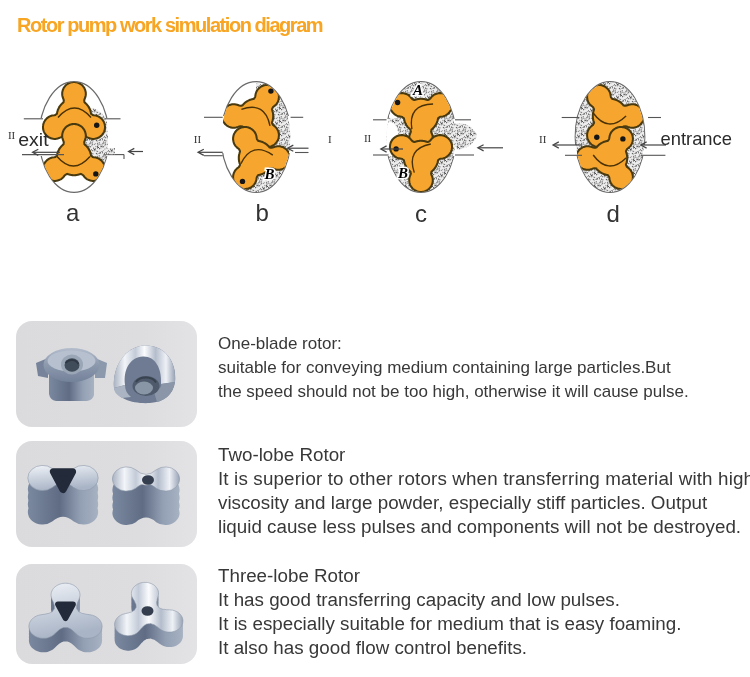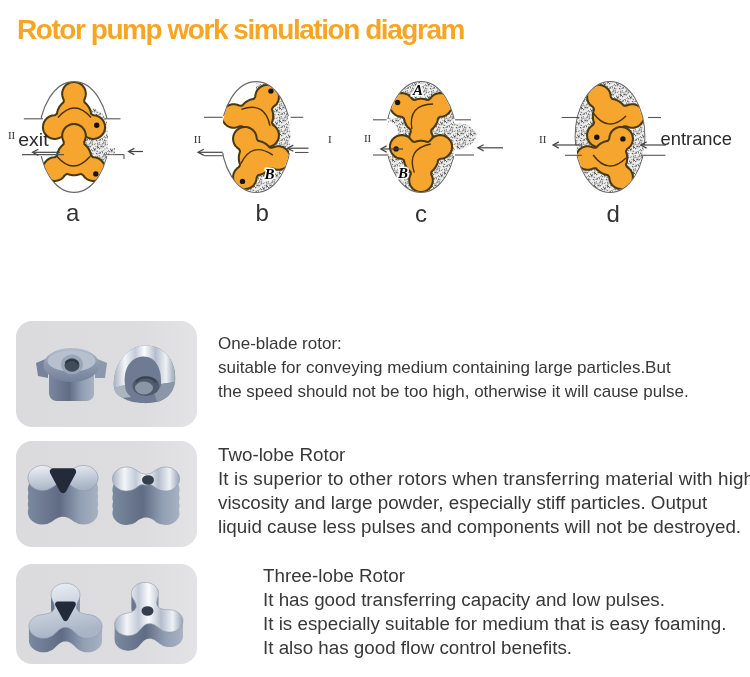--- a/index.html
+++ b/index.html
@@ -1,19 +1,19 @@
 <!DOCTYPE html>
 <html><head><meta charset="utf-8">
 <style>
 html,body{margin:0;padding:0;background:#ffffff;}
 body{width:750px;height:677px;position:relative;overflow:hidden;font-family:"Liberation Sans",sans-serif;}
 .box{position:absolute;left:16px;width:181px;background:linear-gradient(90deg,#dbdbdd 0%,#dddde0 70%,#e3e3e6 100%);border-radius:16px;}
 </style></head>
 <body>
-<div style="position:absolute;left:17px;top:14px;font-size:28px;font-weight:bold;color:#F7A522;letter-spacing:-1.45px;">Rotor pump work simulation diagram</div>
+<div style="position:absolute;left:17px;top:14px;font-size:20px;font-weight:bold;color:#F7A522;letter-spacing:-1.45px;">Rotor pump work simulation diagram</div>
 <svg width="750" height="240" viewBox="0 0 750 240" style="position:absolute;left:0;top:60px;">
 <defs>
 <path id="rotor" d="M23.2,-0.0 L21.9,-0.4 L19.7,-0.7 L18.7,-1.0 L18.4,-1.3 L18.0,-1.6 L17.6,-1.8 L17.2,-2.1 L17.0,-2.4 L17.0,-2.7 L16.9,-3.0 L16.9,-3.3 L16.8,-3.6 L16.8,-3.9 L16.7,-4.2 L16.6,-4.5 L16.5,-4.7 L16.4,-5.0 L16.4,-5.3 L16.3,-5.6 L16.2,-5.9 L16.1,-6.2 L15.9,-6.4 L15.8,-6.7 L15.7,-7.0 L15.6,-7.3 L15.5,-7.5 L15.3,-7.8 L15.2,-8.1 L15.0,-8.3 L14.9,-8.6 L14.7,-8.9 L14.6,-9.1 L14.4,-9.4 L14.3,-9.6 L14.1,-9.9 L13.9,-10.1 L13.7,-10.4 L13.6,-10.6 L13.4,-10.8 L13.2,-11.1 L13.0,-11.3 L12.8,-11.5 L12.6,-11.7 L12.4,-11.9 L12.2,-12.2 L11.9,-12.4 L11.7,-12.6 L11.5,-12.8 L11.3,-13.0 L11.1,-13.2 L10.8,-13.4 L10.6,-13.6 L10.4,-13.9 L10.4,-14.3 L10.4,-14.8 L10.3,-15.3 L10.2,-15.7 L10.5,-16.7 L11.3,-18.8 L11.6,-20.1 L11.8,-21.2 L11.8,-22.2 L11.8,-23.1 L11.7,-23.9 L11.5,-24.7 L11.3,-25.5 L11.1,-26.2 L10.8,-26.8 L10.6,-27.5 L10.2,-28.1 L9.9,-28.7 L9.5,-29.2 L9.1,-29.7 L8.7,-30.2 L8.2,-30.7 L7.8,-31.1 L7.3,-31.5 L6.8,-31.9 L6.3,-32.2 L5.7,-32.5 L5.2,-32.8 L4.6,-33.0 L4.1,-33.3 L3.5,-33.5 L2.9,-33.6 L2.4,-33.8 L1.8,-33.9 L1.2,-33.9 L0.6,-34.0 L0.0,-34.0 L-0.6,-34.0 L-1.2,-33.9 L-1.8,-33.9 L-2.4,-33.8 L-2.9,-33.6 L-3.5,-33.5 L-4.1,-33.3 L-4.6,-33.0 L-5.2,-32.8 L-5.7,-32.5 L-6.3,-32.2 L-6.8,-31.9 L-7.3,-31.5 L-7.8,-31.1 L-8.2,-30.7 L-8.7,-30.2 L-9.1,-29.7 L-9.5,-29.2 L-9.9,-28.7 L-10.2,-28.1 L-10.6,-27.5 L-10.8,-26.8 L-11.1,-26.2 L-11.3,-25.5 L-11.5,-24.7 L-11.7,-23.9 L-11.8,-23.1 L-11.8,-22.2 L-11.8,-21.2 L-11.6,-20.1 L-11.3,-18.8 L-10.5,-16.7 L-10.2,-15.7 L-10.3,-15.3 L-10.4,-14.8 L-10.4,-14.3 L-10.4,-13.9 L-10.6,-13.6 L-10.8,-13.4 L-11.1,-13.2 L-11.3,-13.0 L-11.5,-12.8 L-11.7,-12.6 L-11.9,-12.4 L-12.2,-12.2 L-12.4,-11.9 L-12.6,-11.7 L-12.8,-11.5 L-13.0,-11.3 L-13.2,-11.1 L-13.4,-10.8 L-13.6,-10.6 L-13.7,-10.4 L-13.9,-10.1 L-14.1,-9.9 L-14.3,-9.6 L-14.4,-9.4 L-14.6,-9.1 L-14.7,-8.9 L-14.9,-8.6 L-15.0,-8.3 L-15.2,-8.1 L-15.3,-7.8 L-15.5,-7.5 L-15.6,-7.3 L-15.7,-7.0 L-15.8,-6.7 L-15.9,-6.4 L-16.1,-6.2 L-16.2,-5.9 L-16.3,-5.6 L-16.4,-5.3 L-16.4,-5.0 L-16.5,-4.7 L-16.6,-4.5 L-16.7,-4.2 L-16.8,-3.9 L-16.8,-3.6 L-16.9,-3.3 L-16.9,-3.0 L-17.0,-2.7 L-17.0,-2.4 L-17.2,-2.1 L-17.6,-1.8 L-18.0,-1.6 L-18.4,-1.3 L-18.7,-1.0 L-19.7,-0.7 L-21.9,-0.4 L-23.2,-0.0 L-24.3,0.4 L-25.1,0.9 L-25.9,1.4 L-26.6,1.9 L-27.2,2.4 L-27.7,2.9 L-28.2,3.5 L-28.7,4.0 L-29.1,4.6 L-29.4,5.2 L-29.8,5.8 L-30.0,6.4 L-30.3,7.0 L-30.5,7.6 L-30.7,8.2 L-30.8,8.8 L-30.9,9.5 L-31.0,10.1 L-31.0,10.7 L-31.0,11.3 L-31.0,11.9 L-30.9,12.5 L-30.9,13.1 L-30.7,13.7 L-30.6,14.3 L-30.4,14.8 L-30.2,15.4 L-30.0,15.9 L-29.7,16.5 L-29.4,17.0 L-29.1,17.5 L-28.8,18.0 L-28.4,18.5 L-28.1,18.9 L-27.7,19.4 L-27.2,19.8 L-26.8,20.2 L-26.3,20.5 L-25.8,20.9 L-25.3,21.2 L-24.8,21.5 L-24.2,21.8 L-23.6,22.0 L-23.1,22.3 L-22.5,22.5 L-21.8,22.6 L-21.2,22.7 L-20.6,22.8 L-19.9,22.9 L-19.2,22.9 L-18.5,22.9 L-17.8,22.8 L-17.1,22.7 L-16.4,22.6 L-15.6,22.3 L-14.9,22.1 L-14.1,21.7 L-13.3,21.3 L-12.5,20.8 L-11.6,20.1 L-10.6,19.2 L-9.3,17.4 L-8.5,16.7 L-8.1,16.6 L-7.6,16.4 L-7.2,16.1 L-6.8,16.0 L-6.4,15.9 L-6.2,16.1 L-5.9,16.2 L-5.6,16.3 L-5.3,16.4 L-5.0,16.4 L-4.7,16.5 L-4.5,16.6 L-4.2,16.7 L-3.9,16.8 L-3.6,16.8 L-3.3,16.9 L-3.0,16.9 L-2.7,17.0 L-2.4,17.0 L-2.1,17.1 L-1.8,17.1 L-1.5,17.1 L-1.2,17.2 L-0.9,17.2 L-0.6,17.2 L-0.3,17.2 L-0.0,17.2 L0.3,17.2 L0.6,17.2 L0.9,17.2 L1.2,17.2 L1.5,17.1 L1.8,17.1 L2.1,17.1 L2.4,17.0 L2.7,17.0 L3.0,16.9 L3.3,16.9 L3.6,16.8 L3.9,16.8 L4.2,16.7 L4.5,16.6 L4.7,16.5 L5.0,16.4 L5.3,16.4 L5.6,16.3 L5.9,16.2 L6.2,16.1 L6.4,15.9 L6.8,16.0 L7.2,16.1 L7.6,16.4 L8.1,16.6 L8.5,16.7 L9.3,17.4 L10.6,19.2 L11.6,20.1 L12.5,20.8 L13.3,21.3 L14.1,21.7 L14.9,22.1 L15.6,22.3 L16.4,22.6 L17.1,22.7 L17.8,22.8 L18.5,22.9 L19.2,22.9 L19.9,22.9 L20.6,22.8 L21.2,22.7 L21.8,22.6 L22.5,22.5 L23.1,22.3 L23.6,22.0 L24.2,21.8 L24.8,21.5 L25.3,21.2 L25.8,20.9 L26.3,20.5 L26.8,20.2 L27.2,19.8 L27.7,19.4 L28.1,18.9 L28.4,18.5 L28.8,18.0 L29.1,17.5 L29.4,17.0 L29.7,16.5 L30.0,15.9 L30.2,15.4 L30.4,14.8 L30.6,14.3 L30.7,13.7 L30.9,13.1 L30.9,12.5 L31.0,11.9 L31.0,11.3 L31.0,10.7 L31.0,10.1 L30.9,9.5 L30.8,8.8 L30.7,8.2 L30.5,7.6 L30.3,7.0 L30.0,6.4 L29.8,5.8 L29.4,5.2 L29.1,4.6 L28.7,4.0 L28.2,3.5 L27.7,2.9 L27.2,2.4 L26.6,1.9 L25.9,1.4 L25.1,0.9 L24.3,0.4 Z" fill="#F6A62E" stroke="#4a3a10" stroke-width="2.05" stroke-linejoin="round"></path>
 <clipPath id="caseclip">
         <ellipse cx="0" cy="0" rx="34.5" ry="55.0"></ellipse>
       </clipPath>
 <pattern id="st" patternUnits="userSpaceOnUse" width="13" height="13">
         <rect x="0" y="0" width="13" height="13" fill="#ededee"></rect>
         <circle cx="1.44" cy="1.47" r="0.44" fill="#555555"></circle>
         <circle cx="0.51" cy="2.24" r="0.57" fill="#474747"></circle>
@@ -389,12 +389,12 @@
       <path d="M27.0,-2.3 L24.9,-2.9 L21.9,-3.2 L18.9,-3.3 L17.5,-3.6 L15.8,-3.7 L14.7,-3.9 L14.1,-4.2 L13.4,-4.5 L12.8,-4.7 L12.2,-4.9 L11.7,-5.1 L11.5,-5.4 L11.2,-5.8 L11.0,-6.1 L10.7,-6.4 L10.4,-6.7 L10.2,-7.0 L9.9,-7.3 L9.5,-7.6 L9.5,-8.0 L9.4,-8.6 L9.3,-9.1 L9.2,-9.7 L9.1,-10.3 L9.2,-11.2 L9.6,-12.5 L9.7,-13.7 L10.4,-16.1 L11.0,-18.6 L11.0,-20.3 L10.8,-21.9 L10.3,-23.2 L9.7,-24.4 L8.9,-25.5 L8.1,-26.5 L7.1,-27.4 L6.1,-28.2 L4.9,-28.8 L3.8,-29.4 L2.5,-29.8 L1.3,-30.2 L0.0,-30.5 L-1.3,-30.6 L-2.6,-30.6 L-3.9,-30.6 L-5.2,-30.4 L-6.5,-30.2 L-7.7,-29.8 L-8.9,-29.3 L-10.1,-28.8 L-11.1,-28.1 L-12.1,-27.4 L-13.1,-26.5 L-13.9,-25.6 L-14.6,-24.6 L-15.2,-23.4 L-15.7,-22.3 L-16.0,-21.0 L-16.1,-19.6 L-16.0,-18.0 L-15.5,-16.3 L-14.3,-14.0 L-12.9,-11.8 L-12.5,-10.6 L-11.9,-9.4 L-11.5,-8.5 L-11.5,-7.9 L-11.4,-7.3 L-11.4,-6.8 L-11.3,-6.2 L-11.2,-5.8 L-11.5,-5.4 L-11.7,-5.1 L-11.9,-4.8 L-12.1,-4.4 L-12.3,-4.1 L-12.5,-3.7 L-12.6,-3.4 L-12.7,-3.0 L-13.2,-2.7 L-13.7,-2.4 L-14.3,-2.1 L-14.9,-1.7 L-15.4,-1.3 L-16.4,-0.9 L-18.0,-0.5 L-19.3,-0.0 L-22.2,0.6 L-25.1,1.4 L-27.0,2.3 L-28.5,3.3 L-29.7,4.3 L-30.6,5.3 L-31.4,6.4 L-32.0,7.5 L-32.5,8.7 L-32.8,9.8 L-32.9,10.9 L-32.9,12.0 L-32.8,13.1 L-32.5,14.2 L-32.2,15.2 L-31.7,16.2 L-31.1,17.2 L-30.3,18.1 L-29.5,18.9 L-28.6,19.7 L-27.6,20.4 L-26.5,21.0 L-25.3,21.5 L-24.1,22.0 L-22.8,22.3 L-21.5,22.5 L-20.1,22.7 L-18.6,22.7 L-17.2,22.5 L-15.7,22.3 L-14.1,21.8 L-12.6,21.2 L-11.0,20.3 L-9.4,19.1 L-7.6,17.1 L-6.0,15.1 L-5.0,14.2 L-4.0,13.1 L-3.2,12.4 L-2.6,12.1 L-2.0,11.8 L-1.5,11.5 L-1.0,11.1 L-0.5,10.9 L-0.0,10.9 L0.5,10.9 L0.9,10.8 L1.4,10.8 L1.8,10.8 L2.3,10.7 L2.8,10.6 L3.2,10.6 L3.8,10.7 L4.3,11.0 L5.0,11.2 L5.6,11.4 L6.3,11.6 L7.2,12.1 L8.5,13.1 L9.7,13.7 L11.8,15.5 L14.1,17.1 L16.0,18.0 L17.7,18.6 L19.4,18.9 L21.0,19.1 L22.5,19.1 L24.0,19.0 L25.4,18.7 L26.7,18.4 L28.0,17.9 L29.2,17.4 L30.2,16.7 L31.3,16.0 L32.2,15.2 L33.0,14.4 L33.7,13.5 L34.3,12.5 L34.7,11.5 L35.1,10.5 L35.3,9.4 L35.4,8.3 L35.4,7.2 L35.2,6.1 L35.0,5.1 L34.5,4.0 L34.0,2.9 L33.2,1.9 L32.4,0.9 L31.3,0.0 L30.1,-0.9 L28.7,-1.6 Z" transform="translate(0,15.0)" fill="url(#mext)"></path>
       <path d="M27.0,-2.3 L24.9,-2.9 L21.9,-3.2 L18.9,-3.3 L17.5,-3.6 L15.8,-3.7 L14.7,-3.9 L14.1,-4.2 L13.4,-4.5 L12.8,-4.7 L12.2,-4.9 L11.7,-5.1 L11.5,-5.4 L11.2,-5.8 L11.0,-6.1 L10.7,-6.4 L10.4,-6.7 L10.2,-7.0 L9.9,-7.3 L9.5,-7.6 L9.5,-8.0 L9.4,-8.6 L9.3,-9.1 L9.2,-9.7 L9.1,-10.3 L9.2,-11.2 L9.6,-12.5 L9.7,-13.7 L10.4,-16.1 L11.0,-18.6 L11.0,-20.3 L10.8,-21.9 L10.3,-23.2 L9.7,-24.4 L8.9,-25.5 L8.1,-26.5 L7.1,-27.4 L6.1,-28.2 L4.9,-28.8 L3.8,-29.4 L2.5,-29.8 L1.3,-30.2 L0.0,-30.5 L-1.3,-30.6 L-2.6,-30.6 L-3.9,-30.6 L-5.2,-30.4 L-6.5,-30.2 L-7.7,-29.8 L-8.9,-29.3 L-10.1,-28.8 L-11.1,-28.1 L-12.1,-27.4 L-13.1,-26.5 L-13.9,-25.6 L-14.6,-24.6 L-15.2,-23.4 L-15.7,-22.3 L-16.0,-21.0 L-16.1,-19.6 L-16.0,-18.0 L-15.5,-16.3 L-14.3,-14.0 L-12.9,-11.8 L-12.5,-10.6 L-11.9,-9.4 L-11.5,-8.5 L-11.5,-7.9 L-11.4,-7.3 L-11.4,-6.8 L-11.3,-6.2 L-11.2,-5.8 L-11.5,-5.4 L-11.7,-5.1 L-11.9,-4.8 L-12.1,-4.4 L-12.3,-4.1 L-12.5,-3.7 L-12.6,-3.4 L-12.7,-3.0 L-13.2,-2.7 L-13.7,-2.4 L-14.3,-2.1 L-14.9,-1.7 L-15.4,-1.3 L-16.4,-0.9 L-18.0,-0.5 L-19.3,-0.0 L-22.2,0.6 L-25.1,1.4 L-27.0,2.3 L-28.5,3.3 L-29.7,4.3 L-30.6,5.3 L-31.4,6.4 L-32.0,7.5 L-32.5,8.7 L-32.8,9.8 L-32.9,10.9 L-32.9,12.0 L-32.8,13.1 L-32.5,14.2 L-32.2,15.2 L-31.7,16.2 L-31.1,17.2 L-30.3,18.1 L-29.5,18.9 L-28.6,19.7 L-27.6,20.4 L-26.5,21.0 L-25.3,21.5 L-24.1,22.0 L-22.8,22.3 L-21.5,22.5 L-20.1,22.7 L-18.6,22.7 L-17.2,22.5 L-15.7,22.3 L-14.1,21.8 L-12.6,21.2 L-11.0,20.3 L-9.4,19.1 L-7.6,17.1 L-6.0,15.1 L-5.0,14.2 L-4.0,13.1 L-3.2,12.4 L-2.6,12.1 L-2.0,11.8 L-1.5,11.5 L-1.0,11.1 L-0.5,10.9 L-0.0,10.9 L0.5,10.9 L0.9,10.8 L1.4,10.8 L1.8,10.8 L2.3,10.7 L2.8,10.6 L3.2,10.6 L3.8,10.7 L4.3,11.0 L5.0,11.2 L5.6,11.4 L6.3,11.6 L7.2,12.1 L8.5,13.1 L9.7,13.7 L11.8,15.5 L14.1,17.1 L16.0,18.0 L17.7,18.6 L19.4,18.9 L21.0,19.1 L22.5,19.1 L24.0,19.0 L25.4,18.7 L26.7,18.4 L28.0,17.9 L29.2,17.4 L30.2,16.7 L31.3,16.0 L32.2,15.2 L33.0,14.4 L33.7,13.5 L34.3,12.5 L34.7,11.5 L35.1,10.5 L35.3,9.4 L35.4,8.3 L35.4,7.2 L35.2,6.1 L35.0,5.1 L34.5,4.0 L34.0,2.9 L33.2,1.9 L32.4,0.9 L31.3,0.0 L30.1,-0.9 L28.7,-1.6 Z" transform="translate(0,11.7)" fill="url(#mext)"></path>
       <path d="M27.0,-2.3 L24.9,-2.9 L21.9,-3.2 L18.9,-3.3 L17.5,-3.6 L15.8,-3.7 L14.7,-3.9 L14.1,-4.2 L13.4,-4.5 L12.8,-4.7 L12.2,-4.9 L11.7,-5.1 L11.5,-5.4 L11.2,-5.8 L11.0,-6.1 L10.7,-6.4 L10.4,-6.7 L10.2,-7.0 L9.9,-7.3 L9.5,-7.6 L9.5,-8.0 L9.4,-8.6 L9.3,-9.1 L9.2,-9.7 L9.1,-10.3 L9.2,-11.2 L9.6,-12.5 L9.7,-13.7 L10.4,-16.1 L11.0,-18.6 L11.0,-20.3 L10.8,-21.9 L10.3,-23.2 L9.7,-24.4 L8.9,-25.5 L8.1,-26.5 L7.1,-27.4 L6.1,-28.2 L4.9,-28.8 L3.8,-29.4 L2.5,-29.8 L1.3,-30.2 L0.0,-30.5 L-1.3,-30.6 L-2.6,-30.6 L-3.9,-30.6 L-5.2,-30.4 L-6.5,-30.2 L-7.7,-29.8 L-8.9,-29.3 L-10.1,-28.8 L-11.1,-28.1 L-12.1,-27.4 L-13.1,-26.5 L-13.9,-25.6 L-14.6,-24.6 L-15.2,-23.4 L-15.7,-22.3 L-16.0,-21.0 L-16.1,-19.6 L-16.0,-18.0 L-15.5,-16.3 L-14.3,-14.0 L-12.9,-11.8 L-12.5,-10.6 L-11.9,-9.4 L-11.5,-8.5 L-11.5,-7.9 L-11.4,-7.3 L-11.4,-6.8 L-11.3,-6.2 L-11.2,-5.8 L-11.5,-5.4 L-11.7,-5.1 L-11.9,-4.8 L-12.1,-4.4 L-12.3,-4.1 L-12.5,-3.7 L-12.6,-3.4 L-12.7,-3.0 L-13.2,-2.7 L-13.7,-2.4 L-14.3,-2.1 L-14.9,-1.7 L-15.4,-1.3 L-16.4,-0.9 L-18.0,-0.5 L-19.3,-0.0 L-22.2,0.6 L-25.1,1.4 L-27.0,2.3 L-28.5,3.3 L-29.7,4.3 L-30.6,5.3 L-31.4,6.4 L-32.0,7.5 L-32.5,8.7 L-32.8,9.8 L-32.9,10.9 L-32.9,12.0 L-32.8,13.1 L-32.5,14.2 L-32.2,15.2 L-31.7,16.2 L-31.1,17.2 L-30.3,18.1 L-29.5,18.9 L-28.6,19.7 L-27.6,20.4 L-26.5,21.0 L-25.3,21.5 L-24.1,22.0 L-22.8,22.3 L-21.5,22.5 L-20.1,22.7 L-18.6,22.7 L-17.2,22.5 L-15.7,22.3 L-14.1,21.8 L-12.6,21.2 L-11.0,20.3 L-9.4,19.1 L-7.6,17.1 L-6.0,15.1 L-5.0,14.2 L-4.0,13.1 L-3.2,12.4 L-2.6,12.1 L-2.0,11.8 L-1.5,11.5 L-1.0,11.1 L-0.5,10.9 L-0.0,10.9 L0.5,10.9 L0.9,10.8 L1.4,10.8 L1.8,10.8 L2.3,10.7 L2.8,10.6 L3.2,10.6 L3.8,10.7 L4.3,11.0 L5.0,11.2 L5.6,11.4 L6.3,11.6 L7.2,12.1 L8.5,13.1 L9.7,13.7 L11.8,15.5 L14.1,17.1 L16.0,18.0 L17.7,18.6 L19.4,18.9 L21.0,19.1 L22.5,19.1 L24.0,19.0 L25.4,18.7 L26.7,18.4 L28.0,17.9 L29.2,17.4 L30.2,16.7 L31.3,16.0 L32.2,15.2 L33.0,14.4 L33.7,13.5 L34.3,12.5 L34.7,11.5 L35.1,10.5 L35.3,9.4 L35.4,8.3 L35.4,7.2 L35.2,6.1 L35.0,5.1 L34.5,4.0 L34.0,2.9 L33.2,1.9 L32.4,0.9 L31.3,0.0 L30.1,-0.9 L28.7,-1.6 Z" transform="translate(0,8.2)" fill="url(#mext)"></path>
       <path d="M27.0,-2.3 L24.9,-2.9 L21.9,-3.2 L18.9,-3.3 L17.5,-3.6 L15.8,-3.7 L14.7,-3.9 L14.1,-4.2 L13.4,-4.5 L12.8,-4.7 L12.2,-4.9 L11.7,-5.1 L11.5,-5.4 L11.2,-5.8 L11.0,-6.1 L10.7,-6.4 L10.4,-6.7 L10.2,-7.0 L9.9,-7.3 L9.5,-7.6 L9.5,-8.0 L9.4,-8.6 L9.3,-9.1 L9.2,-9.7 L9.1,-10.3 L9.2,-11.2 L9.6,-12.5 L9.7,-13.7 L10.4,-16.1 L11.0,-18.6 L11.0,-20.3 L10.8,-21.9 L10.3,-23.2 L9.7,-24.4 L8.9,-25.5 L8.1,-26.5 L7.1,-27.4 L6.1,-28.2 L4.9,-28.8 L3.8,-29.4 L2.5,-29.8 L1.3,-30.2 L0.0,-30.5 L-1.3,-30.6 L-2.6,-30.6 L-3.9,-30.6 L-5.2,-30.4 L-6.5,-30.2 L-7.7,-29.8 L-8.9,-29.3 L-10.1,-28.8 L-11.1,-28.1 L-12.1,-27.4 L-13.1,-26.5 L-13.9,-25.6 L-14.6,-24.6 L-15.2,-23.4 L-15.7,-22.3 L-16.0,-21.0 L-16.1,-19.6 L-16.0,-18.0 L-15.5,-16.3 L-14.3,-14.0 L-12.9,-11.8 L-12.5,-10.6 L-11.9,-9.4 L-11.5,-8.5 L-11.5,-7.9 L-11.4,-7.3 L-11.4,-6.8 L-11.3,-6.2 L-11.2,-5.8 L-11.5,-5.4 L-11.7,-5.1 L-11.9,-4.8 L-12.1,-4.4 L-12.3,-4.1 L-12.5,-3.7 L-12.6,-3.4 L-12.7,-3.0 L-13.2,-2.7 L-13.7,-2.4 L-14.3,-2.1 L-14.9,-1.7 L-15.4,-1.3 L-16.4,-0.9 L-18.0,-0.5 L-19.3,-0.0 L-22.2,0.6 L-25.1,1.4 L-27.0,2.3 L-28.5,3.3 L-29.7,4.3 L-30.6,5.3 L-31.4,6.4 L-32.0,7.5 L-32.5,8.7 L-32.8,9.8 L-32.9,10.9 L-32.9,12.0 L-32.8,13.1 L-32.5,14.2 L-32.2,15.2 L-31.7,16.2 L-31.1,17.2 L-30.3,18.1 L-29.5,18.9 L-28.6,19.7 L-27.6,20.4 L-26.5,21.0 L-25.3,21.5 L-24.1,22.0 L-22.8,22.3 L-21.5,22.5 L-20.1,22.7 L-18.6,22.7 L-17.2,22.5 L-15.7,22.3 L-14.1,21.8 L-12.6,21.2 L-11.0,20.3 L-9.4,19.1 L-7.6,17.1 L-6.0,15.1 L-5.0,14.2 L-4.0,13.1 L-3.2,12.4 L-2.6,12.1 L-2.0,11.8 L-1.5,11.5 L-1.0,11.1 L-0.5,10.9 L-0.0,10.9 L0.5,10.9 L0.9,10.8 L1.4,10.8 L1.8,10.8 L2.3,10.7 L2.8,10.6 L3.2,10.6 L3.8,10.7 L4.3,11.0 L5.0,11.2 L5.6,11.4 L6.3,11.6 L7.2,12.1 L8.5,13.1 L9.7,13.7 L11.8,15.5 L14.1,17.1 L16.0,18.0 L17.7,18.6 L19.4,18.9 L21.0,19.1 L22.5,19.1 L24.0,19.0 L25.4,18.7 L26.7,18.4 L28.0,17.9 L29.2,17.4 L30.2,16.7 L31.3,16.0 L32.2,15.2 L33.0,14.4 L33.7,13.5 L34.3,12.5 L34.7,11.5 L35.1,10.5 L35.3,9.4 L35.4,8.3 L35.4,7.2 L35.2,6.1 L35.0,5.1 L34.5,4.0 L34.0,2.9 L33.2,1.9 L32.4,0.9 L31.3,0.0 L30.1,-0.9 L28.7,-1.6 Z" transform="translate(0,4.8)" fill="url(#mext)"></path>
       <path d="M27.0,-2.3 L24.9,-2.9 L21.9,-3.2 L18.9,-3.3 L17.5,-3.6 L15.8,-3.7 L14.7,-3.9 L14.1,-4.2 L13.4,-4.5 L12.8,-4.7 L12.2,-4.9 L11.7,-5.1 L11.5,-5.4 L11.2,-5.8 L11.0,-6.1 L10.7,-6.4 L10.4,-6.7 L10.2,-7.0 L9.9,-7.3 L9.5,-7.6 L9.5,-8.0 L9.4,-8.6 L9.3,-9.1 L9.2,-9.7 L9.1,-10.3 L9.2,-11.2 L9.6,-12.5 L9.7,-13.7 L10.4,-16.1 L11.0,-18.6 L11.0,-20.3 L10.8,-21.9 L10.3,-23.2 L9.7,-24.4 L8.9,-25.5 L8.1,-26.5 L7.1,-27.4 L6.1,-28.2 L4.9,-28.8 L3.8,-29.4 L2.5,-29.8 L1.3,-30.2 L0.0,-30.5 L-1.3,-30.6 L-2.6,-30.6 L-3.9,-30.6 L-5.2,-30.4 L-6.5,-30.2 L-7.7,-29.8 L-8.9,-29.3 L-10.1,-28.8 L-11.1,-28.1 L-12.1,-27.4 L-13.1,-26.5 L-13.9,-25.6 L-14.6,-24.6 L-15.2,-23.4 L-15.7,-22.3 L-16.0,-21.0 L-16.1,-19.6 L-16.0,-18.0 L-15.5,-16.3 L-14.3,-14.0 L-12.9,-11.8 L-12.5,-10.6 L-11.9,-9.4 L-11.5,-8.5 L-11.5,-7.9 L-11.4,-7.3 L-11.4,-6.8 L-11.3,-6.2 L-11.2,-5.8 L-11.5,-5.4 L-11.7,-5.1 L-11.9,-4.8 L-12.1,-4.4 L-12.3,-4.1 L-12.5,-3.7 L-12.6,-3.4 L-12.7,-3.0 L-13.2,-2.7 L-13.7,-2.4 L-14.3,-2.1 L-14.9,-1.7 L-15.4,-1.3 L-16.4,-0.9 L-18.0,-0.5 L-19.3,-0.0 L-22.2,0.6 L-25.1,1.4 L-27.0,2.3 L-28.5,3.3 L-29.7,4.3 L-30.6,5.3 L-31.4,6.4 L-32.0,7.5 L-32.5,8.7 L-32.8,9.8 L-32.9,10.9 L-32.9,12.0 L-32.8,13.1 L-32.5,14.2 L-32.2,15.2 L-31.7,16.2 L-31.1,17.2 L-30.3,18.1 L-29.5,18.9 L-28.6,19.7 L-27.6,20.4 L-26.5,21.0 L-25.3,21.5 L-24.1,22.0 L-22.8,22.3 L-21.5,22.5 L-20.1,22.7 L-18.6,22.7 L-17.2,22.5 L-15.7,22.3 L-14.1,21.8 L-12.6,21.2 L-11.0,20.3 L-9.4,19.1 L-7.6,17.1 L-6.0,15.1 L-5.0,14.2 L-4.0,13.1 L-3.2,12.4 L-2.6,12.1 L-2.0,11.8 L-1.5,11.5 L-1.0,11.1 L-0.5,10.9 L-0.0,10.9 L0.5,10.9 L0.9,10.8 L1.4,10.8 L1.8,10.8 L2.3,10.7 L2.8,10.6 L3.2,10.6 L3.8,10.7 L4.3,11.0 L5.0,11.2 L5.6,11.4 L6.3,11.6 L7.2,12.1 L8.5,13.1 L9.7,13.7 L11.8,15.5 L14.1,17.1 L16.0,18.0 L17.7,18.6 L19.4,18.9 L21.0,19.1 L22.5,19.1 L24.0,19.0 L25.4,18.7 L26.7,18.4 L28.0,17.9 L29.2,17.4 L30.2,16.7 L31.3,16.0 L32.2,15.2 L33.0,14.4 L33.7,13.5 L34.3,12.5 L34.7,11.5 L35.1,10.5 L35.3,9.4 L35.4,8.3 L35.4,7.2 L35.2,6.1 L35.0,5.1 L34.5,4.0 L34.0,2.9 L33.2,1.9 L32.4,0.9 L31.3,0.0 L30.1,-0.9 L28.7,-1.6 Z" fill="url(#m2)" stroke="#8d98a9" stroke-width="0.6"></path>
       <ellipse cx="0" cy="-2" rx="6" ry="4.800000000000001" fill="#343e4e"></ellipse>
     </g>
 </svg>
 <div style="position:absolute;left:218px;top:332px;white-space:nowrap;font-size:17px;line-height:24px;color:#383838;">One-blade rotor:<br>suitable for conveying medium containing large particles.But<br>the speed should not be too high, otherwise it will cause pulse.</div>
 <div style="position:absolute;left:218px;top:443px;white-space:nowrap;font-size:18.8px;line-height:24px;color:#383838;">Two-lobe Rotor<br><span style="letter-spacing:0.15px">It is superior to other rotors when transferring material with high</span><br>viscosity and large powder, especially stiff particles. Output<br>liquid cause less pulses and components will not be destroyed.</div>
-<div style="position:absolute;left:218px;top:564px;white-space:nowrap;font-size:18.8px;line-height:24px;color:#383838;margin-left:45px;">Three-lobe Rotor<br>It has good transferring capacity and low pulses.<br>It is especially suitable for medium that is easy foaming.<br>It also has good flow control benefits.</div>
+<div style="position:absolute;left:218px;top:564px;white-space:nowrap;font-size:18.8px;line-height:24px;color:#383838;">Three-lobe Rotor<br>It has good transferring capacity and low pulses.<br>It is especially suitable for medium that is easy foaming.<br>It also has good flow control benefits.</div>
 </body></html>

